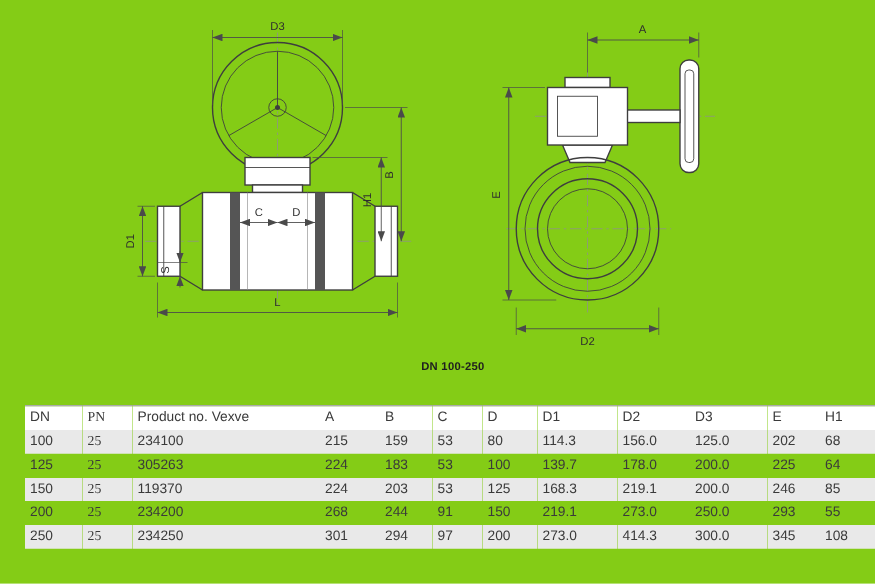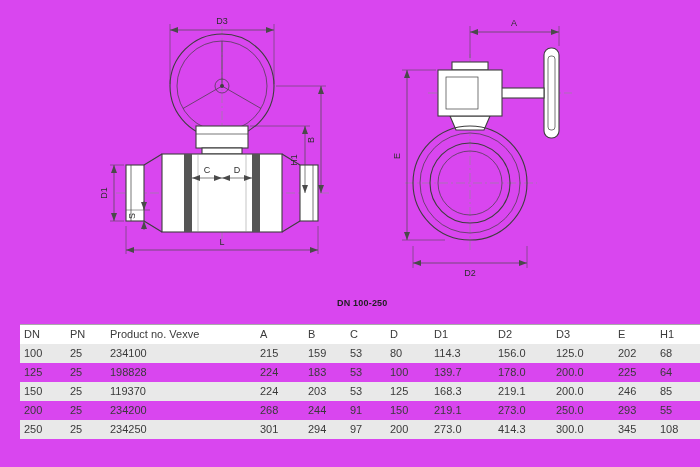--- a/index.html
+++ b/index.html
@@ -1,40 +1,40 @@
 <!DOCTYPE html>
 <html><head>
 <meta charset="utf-8">
 <style>
   html,body{margin:0;padding:0;background:#fff;}
-  .page{position:relative;width:700px;height:467px;background:#d946ef;overflow:hidden;
+  .page{position:relative;width:700px;height:467px;background:#84cc16;overflow:hidden;
         font-family:"Liberation Sans",sans-serif;color:#3a3a3a;}
   svg{position:absolute;left:0;top:0;}
 
   
   .o1{stroke:#3e3e3e;stroke-width:1.1;fill:none;}
   .o2{stroke:#3e3e3e;stroke-width:.7;fill:none;}
   .o3{stroke:#8a8a8a;stroke-width:.5;fill:none;}
   .w {stroke:#3e3e3e;stroke-width:1.1;fill:#fff;}
   .cl{stroke:#8f8f8f;stroke-width:.6;fill:none;stroke-dasharray:9 3 2 3;}
   .dim{stroke:#4a4a4a;stroke-width:.7;fill:none;}
   .ext{stroke:#4a4a4a;stroke-width:.55;fill:none;}
   .dt{font:9px "Liberation Sans",sans-serif;fill:#2e2e2e;}
 
-  .caption{position:absolute;left:337px;top:298px;font-size:9px;font-weight:bold;
+  .caption{position:absolute;left:337px;top:288px;font-size:9px;font-weight:bold;
            color:#1f1f1f;letter-spacing:.2px;}
 
   table.dims{position:absolute;left:20px;top:324px;width:660px;border-collapse:collapse;
              table-layout:fixed;border-top:1px solid #aaa;font-size:11px;color:#3a3a3a;}
   table.dims th,table.dims td{font-weight:normal;text-align:left;padding:2px 4px;
              height:15px;line-height:15px;white-space:nowrap;overflow:hidden;}
   table.dims thead tr{background:#fff;}
   table.dims tbody tr:nth-child(odd){background:#e9e9e9;}
   table.dims th:nth-child(1),table.dims td:nth-child(1){width:38px;}
-  table.dims th:nth-child(2),table.dims td:nth-child(2){width:32px;}
+  table.dims th:nth-child(2),table.dims td:nth-child(2){width:32px;font-family:Liberation Serif, serif;}
   table.dims th:nth-child(3),table.dims td:nth-child(3){width:142px;margin-left:28px;}
   table.dims th:nth-child(4),table.dims td:nth-child(4){width:40px;}
   table.dims th:nth-child(5),table.dims td:nth-child(5){width:34px;}
   table.dims th:nth-child(6),table.dims td:nth-child(6){width:32px;}
   table.dims th:nth-child(7),table.dims td:nth-child(7){width:36px;}
   table.dims th:nth-child(8),table.dims td:nth-child(8){width:56px;}
   table.dims th:nth-child(9),table.dims td:nth-child(9){width:50px;}
   table.dims th:nth-child(10),table.dims td:nth-child(10){width:54px;}
   table.dims th:nth-child(11),table.dims td:nth-child(11){width:34px;}
   table.dims th:nth-child(12),table.dims td:nth-child(12){width:36px;}
@@ -219,21 +219,21 @@
           <td>114.3</td>
           <td>156.0</td>
           <td>125.0</td>
           <td>202</td>
           <td>68</td>
           <td>13.0</td>
         </tr>
         <tr>
           <td>125</td>
           <td>25</td>
-          <td>198828</td>
+          <td>305263</td>
           <td>224</td>
           <td>183</td>
           <td>53</td>
           <td>100</td>
           <td>139.7</td>
           <td>178.0</td>
           <td>200.0</td>
           <td>225</td>
           <td>64</td>
           <td>20.0</td>

